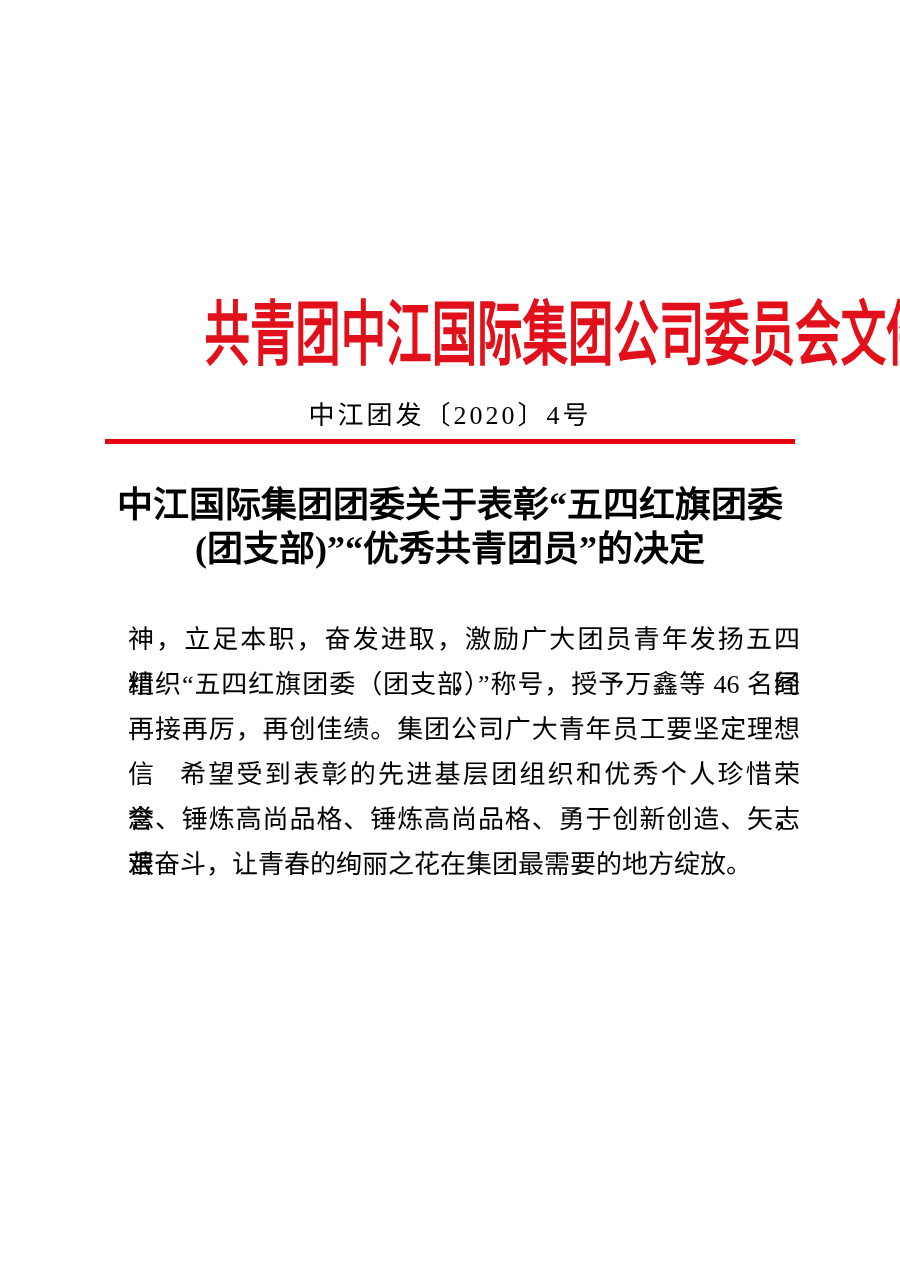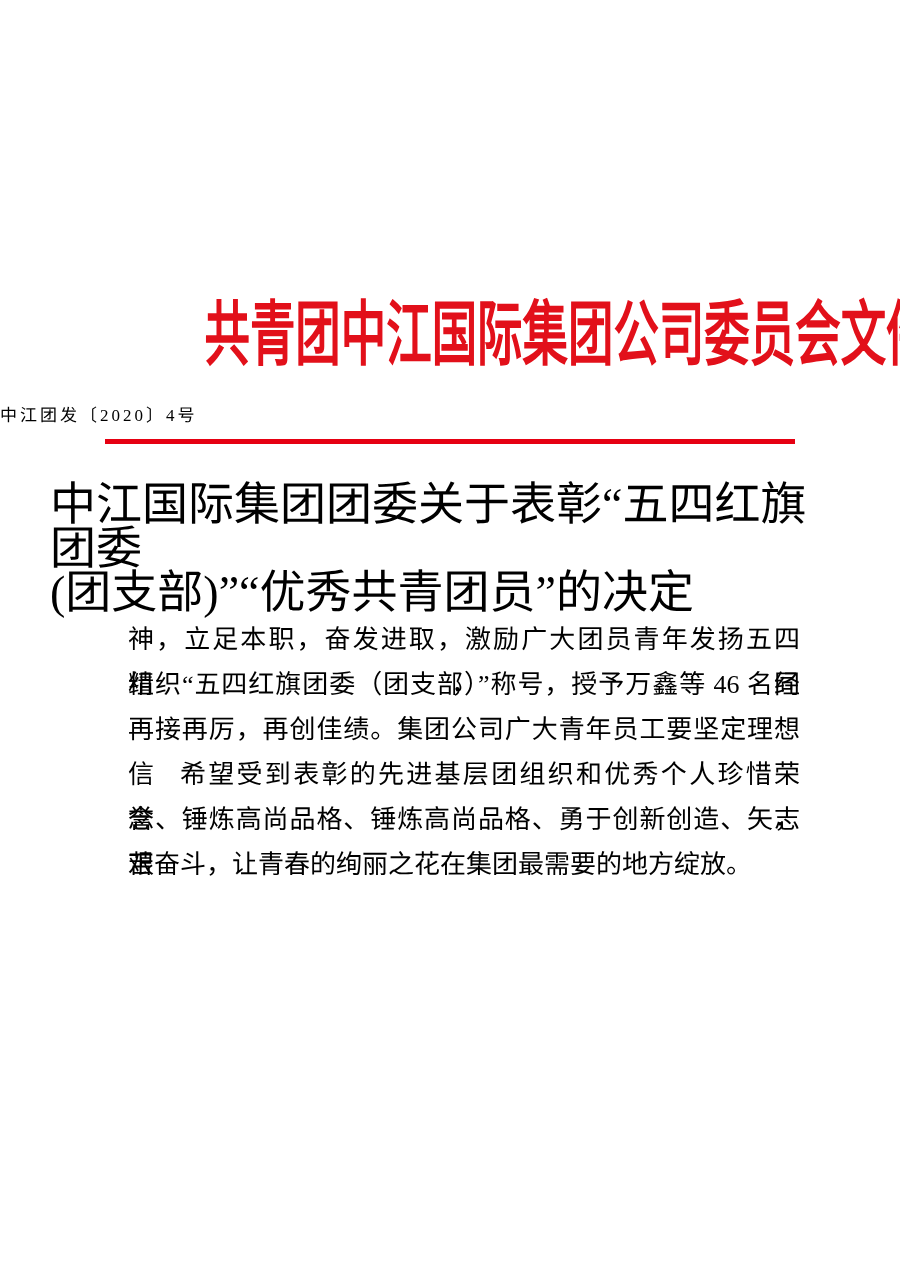--- a/index.html
+++ b/index.html
@@ -30,41 +30,42 @@
     letter-spacing: 0;
     transform: scaleX(0.64);
     transform-origin: center top;
   }
   
   .doc-number {
     position: absolute;
     top: 401px;
     left: 0;
     width: 100%;
-    font-size: 17px;
+    text-align: center;
+    font-size: 26px;
     letter-spacing: 3px;
     line-height: 30px;
   }
   
   .red-line {
     position: absolute;
     top: 439px;
     left: 105px;
     width: 690px;
     height: 5px;
   }
   
   .heading {
     position: absolute;
     top: 483px;
     left: 50px;
     width: 800px;
-    text-align: left;
-    font-size: 46px;
-    font-weight: normal;
+    text-align: center;
+    font-size: 36px;
+    font-weight: bold;
     line-height: 44px;
   }
   
   .body-block {
     position: absolute;
     top: 617px;
     left: 128px;
     width: 672px;
     font-size: 26px;
     line-height: 45px;

